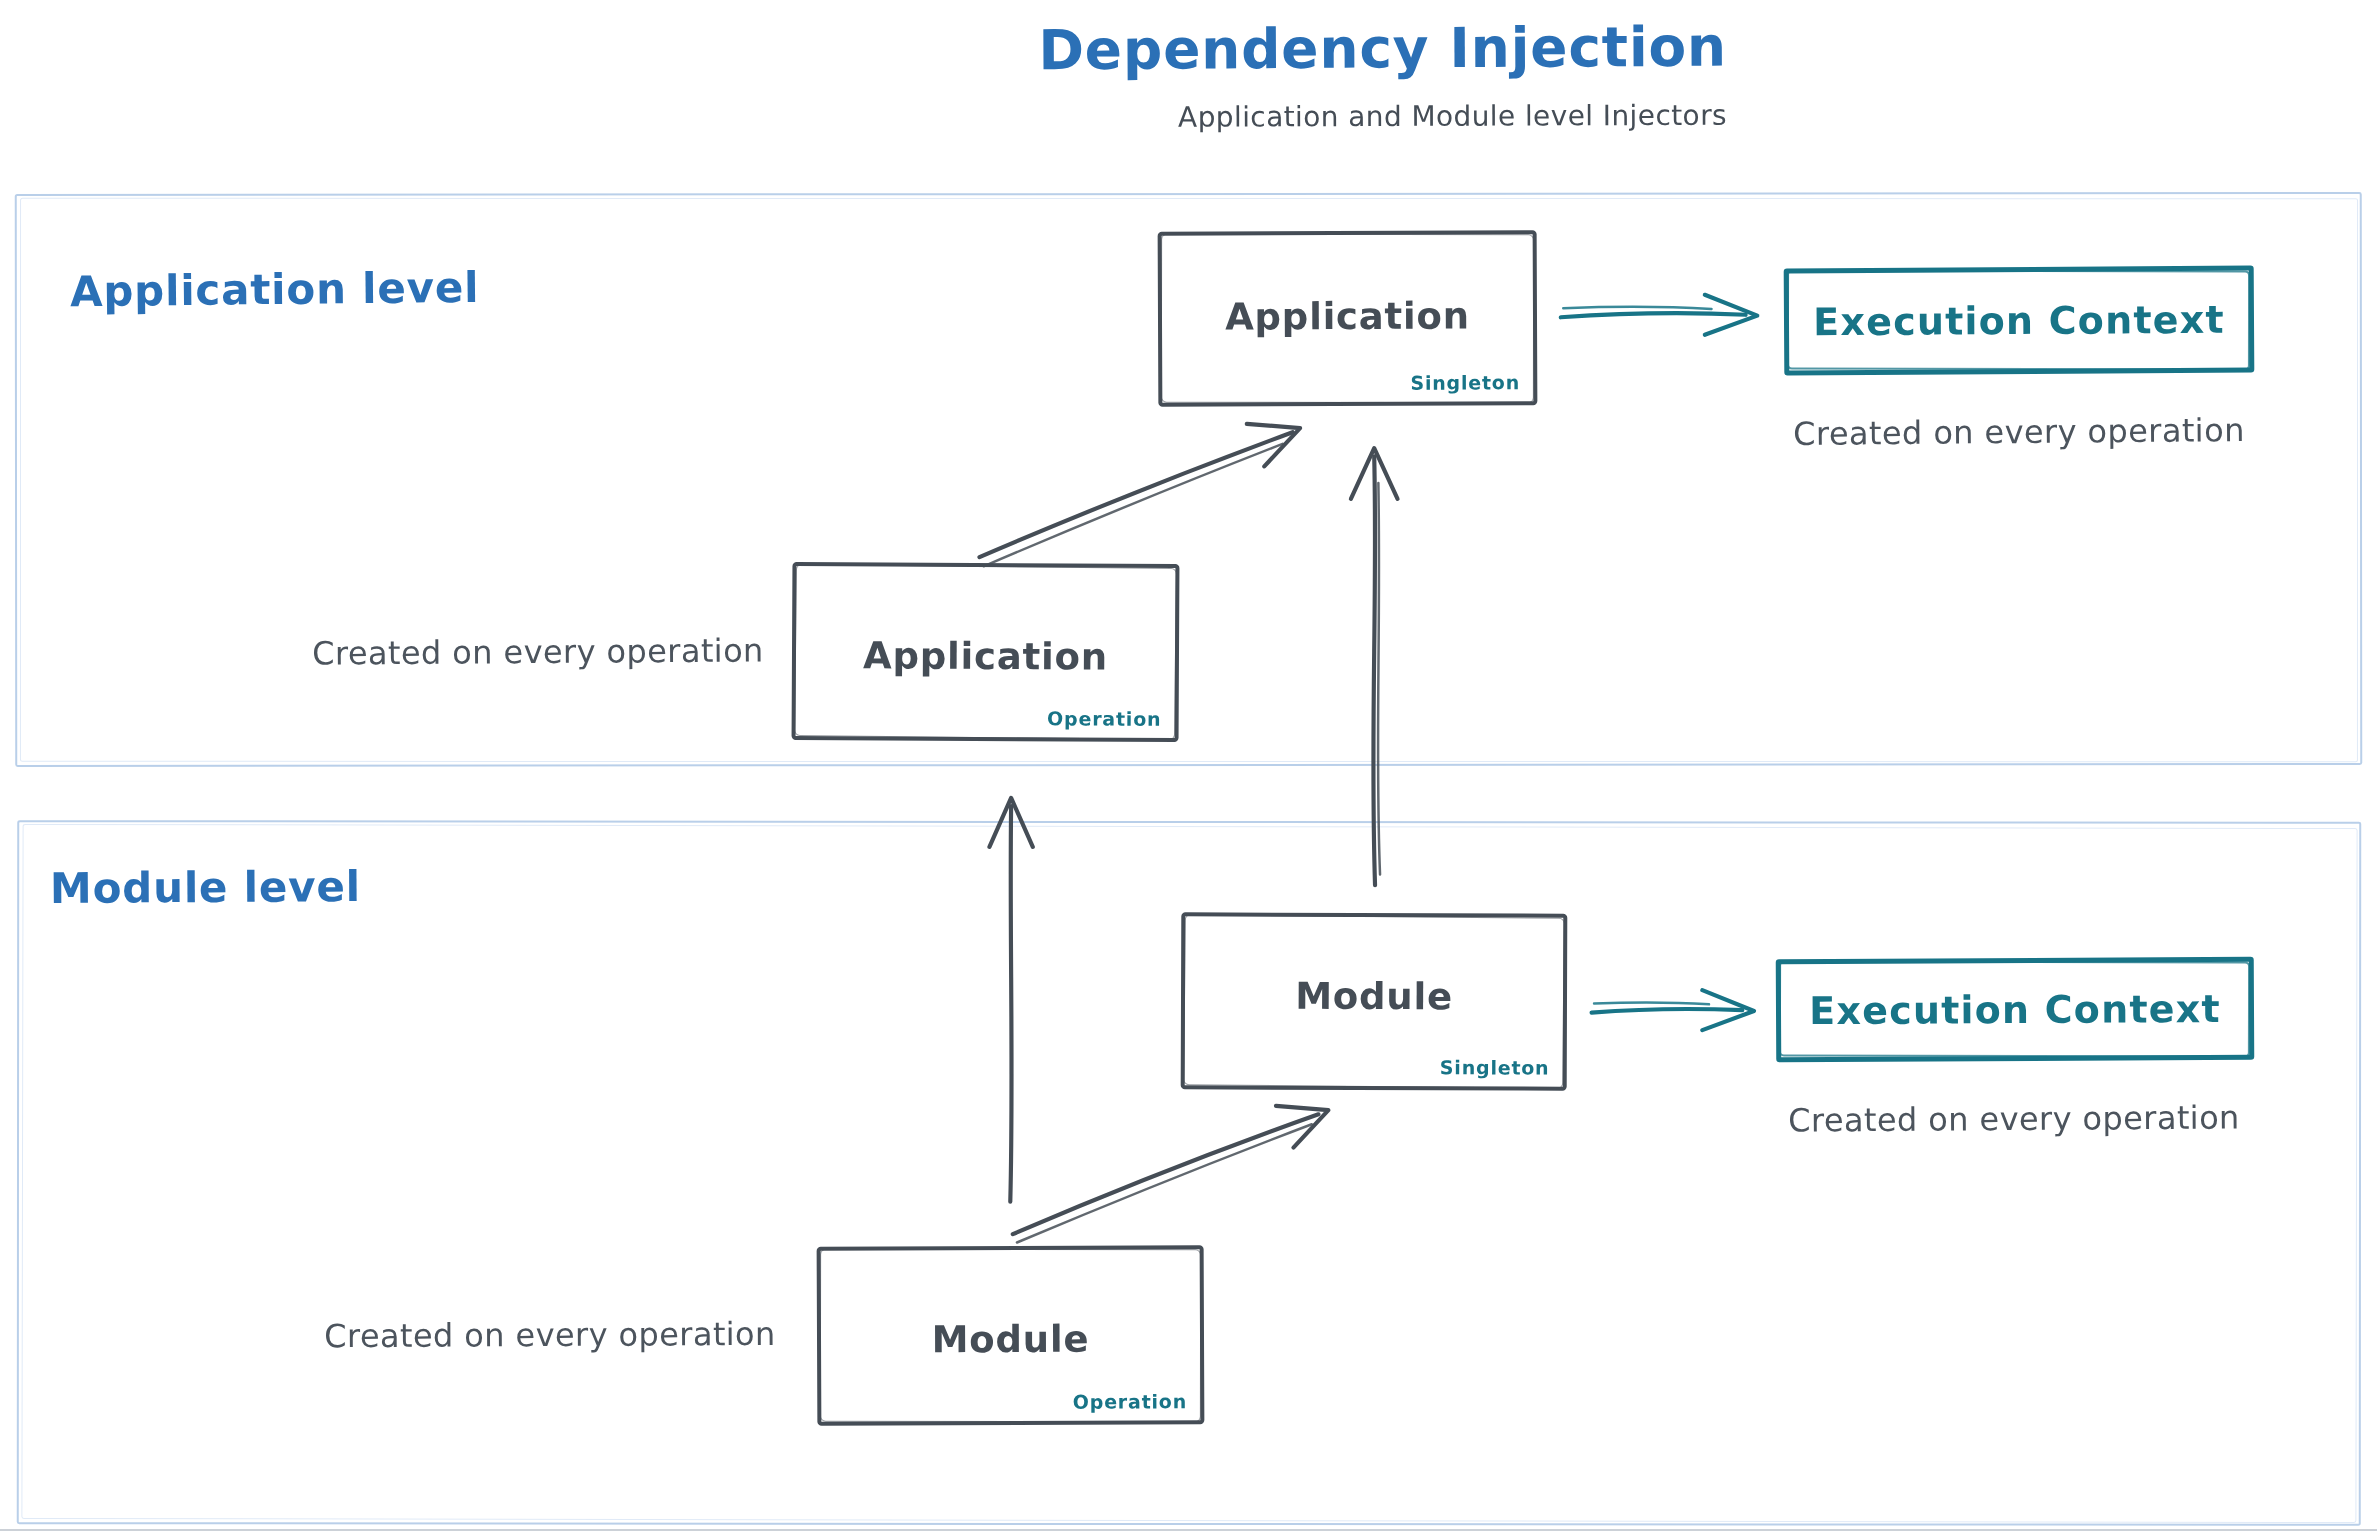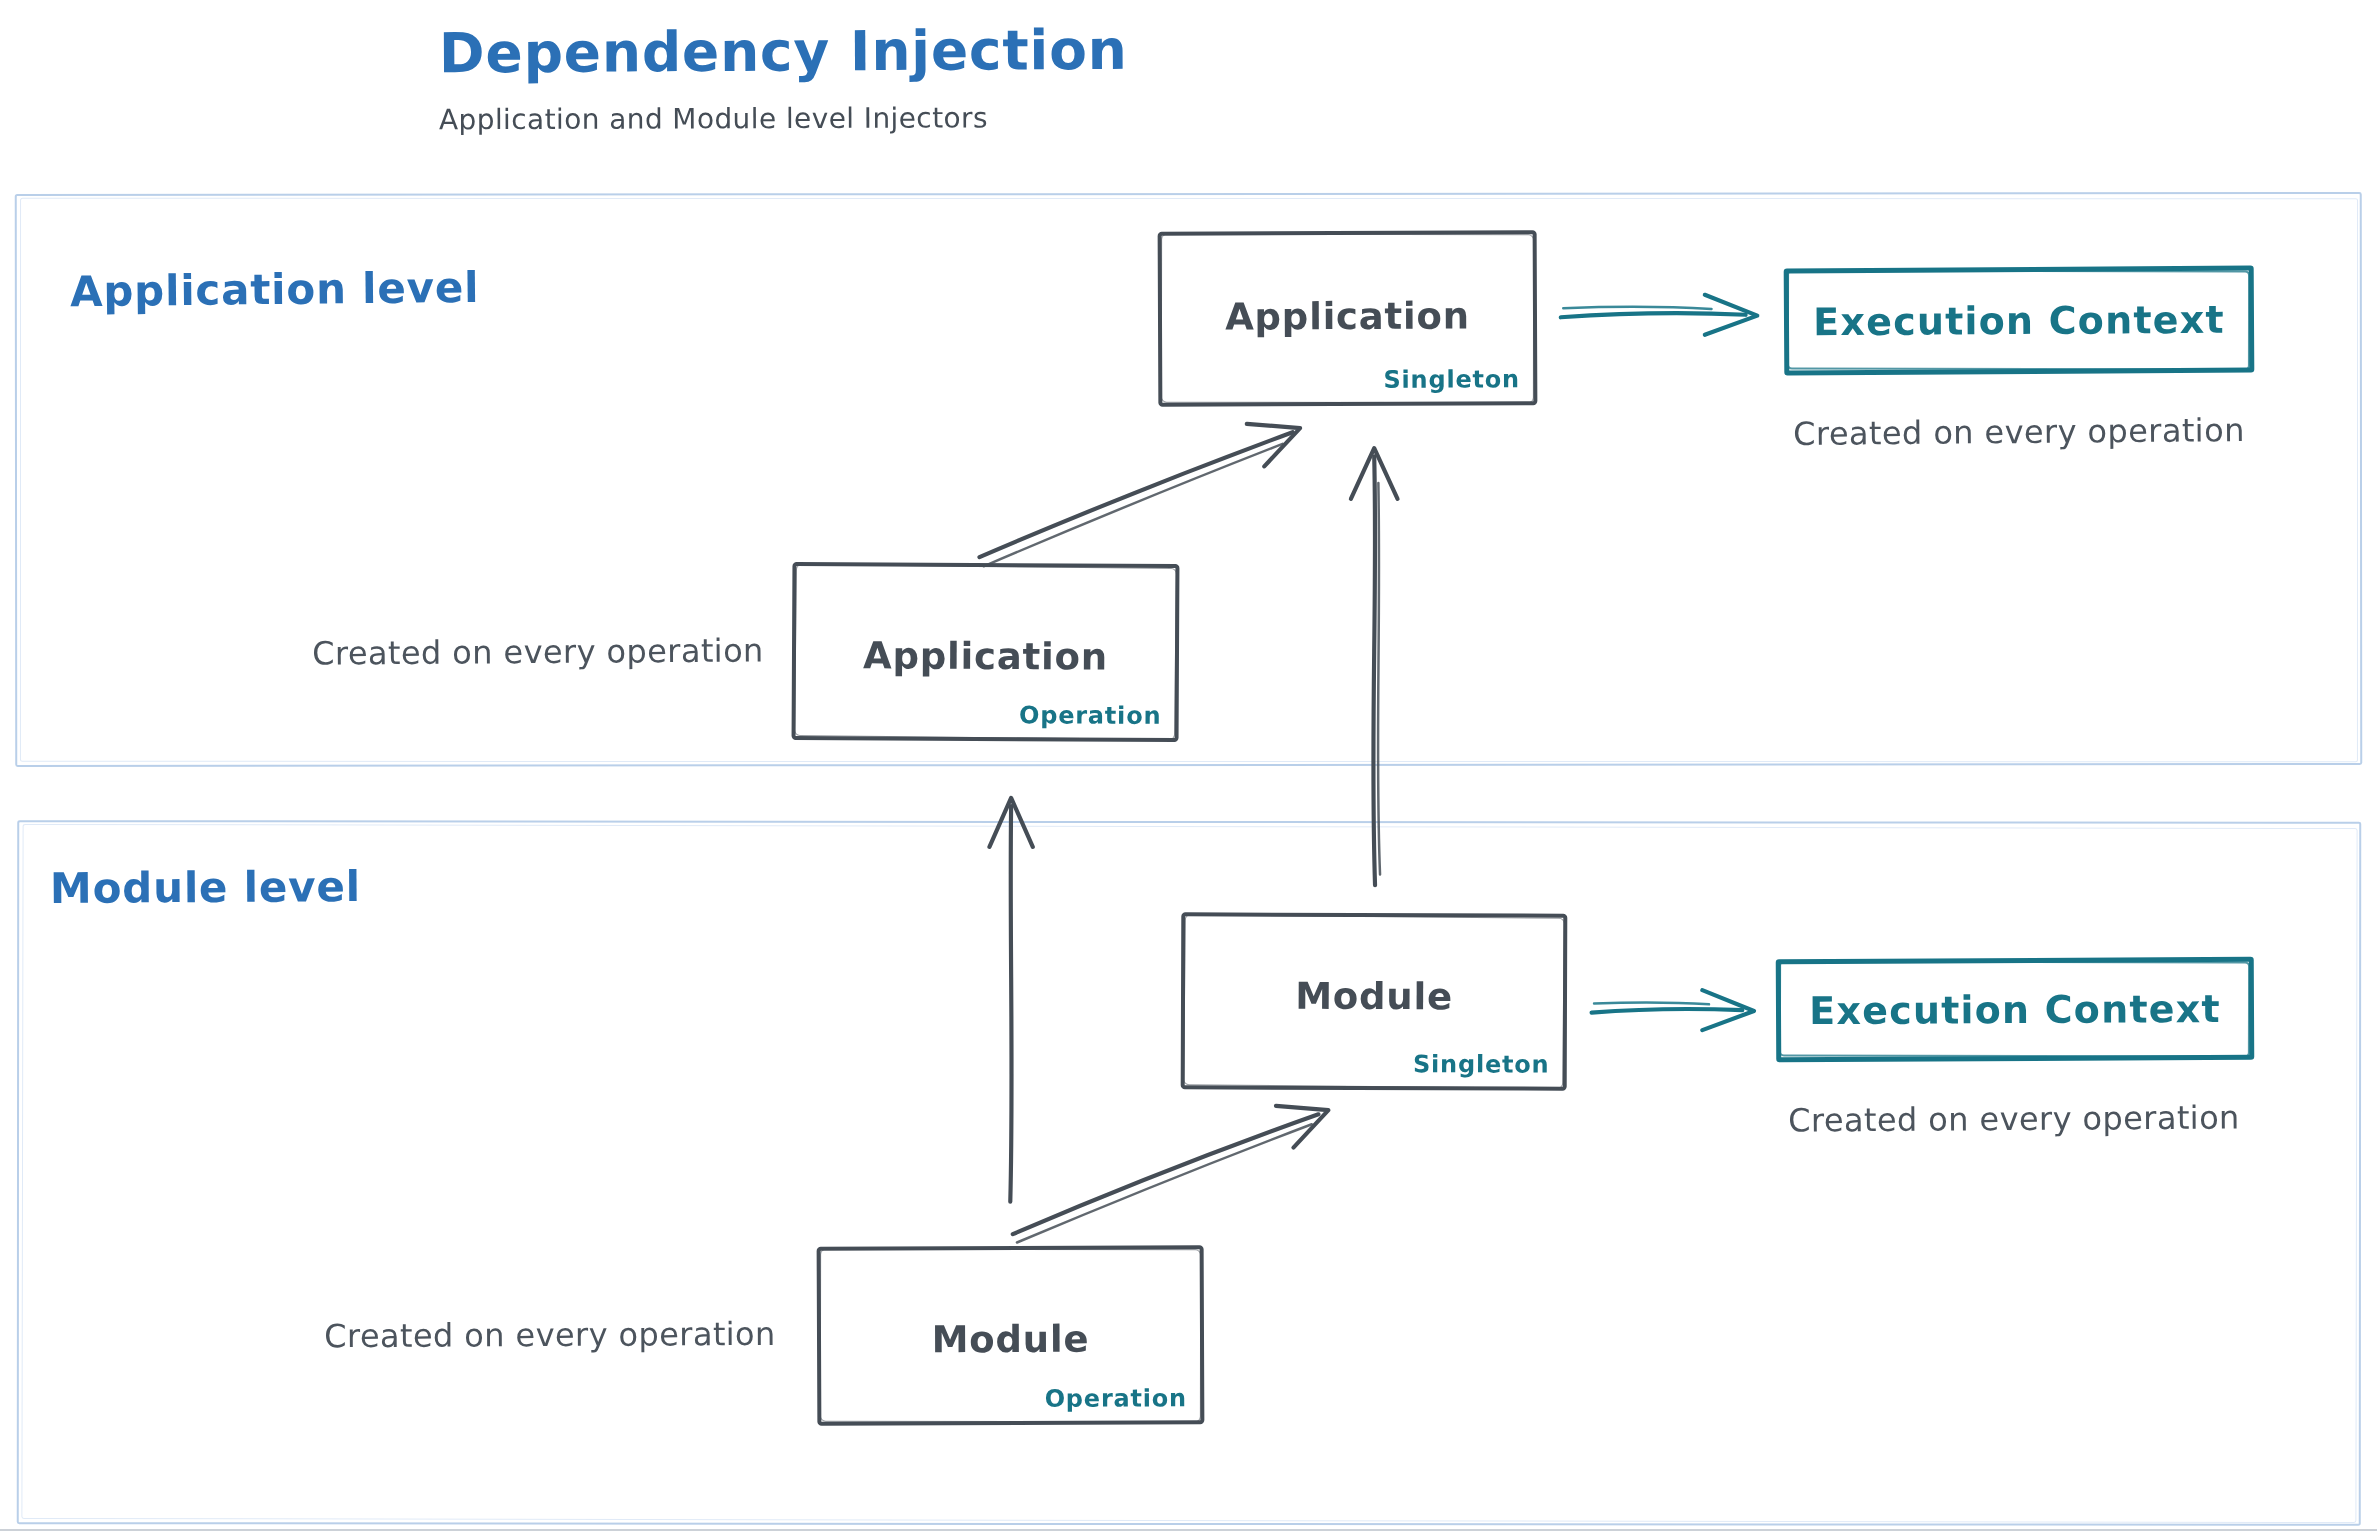--- a/index.html
+++ b/index.html
@@ -13,21 +13,21 @@
   body{
     position:relative;
     width:2377px;height:1534px;
     overflow:hidden;
     font-family:"DejaVu Sans","Liberation Sans",sans-serif;
     color:var(--ink);
   }
   .abs{position:absolute;}
 
   
-  .header{left:439px;top:0;width:1288px;text-align:left;}
+  .header{left:439px;top:0;width:1288px;text-align:right;}
   .title{
     margin-top:18.3px;
     font-size:55px;font-weight:600;letter-spacing:0.8px;
     color:var(--title-blue);
     transform:rotate(-0.3deg);
   }
   .subtitle{
     margin-top:18.3px;
     font-size:28px;font-weight:500;letter-spacing:0.4px;
     color:var(--ink);
@@ -70,21 +70,21 @@
     transform:rotate(0.35deg);
     pointer-events:none;
   }
   .box-title{
     position:absolute;left:0;width:100%;text-align:center;
     font-size:37px;font-weight:600;letter-spacing:0.8px;
     color:var(--ink);white-space:nowrap;
   }
   .box-scope{
     position:absolute;right:13.3px;bottom:8.3px;
-    font-size:24px;font-weight:600;letter-spacing:0.8px;
+    font-size:19px;font-weight:600;letter-spacing:0.8px;
     color:var(--teal);white-space:nowrap;
   }
   .box-app-singleton{left:1158px;top:231px;width:379px;height:175px;transform:rotate(-0.25deg);}
   .box-app-operation{left:792px;top:563px;width:387px;height:178px;transform:rotate(0.3deg);}
   .box-mod-singleton{left:1181px;top:913px;width:386px;height:177px;transform:rotate(0.2deg);}
   .box-mod-operation{left:817px;top:1246px;width:387px;height:179px;transform:rotate(-0.25deg);}
 
   
   .ec-box{
     border:5px solid var(--teal);

